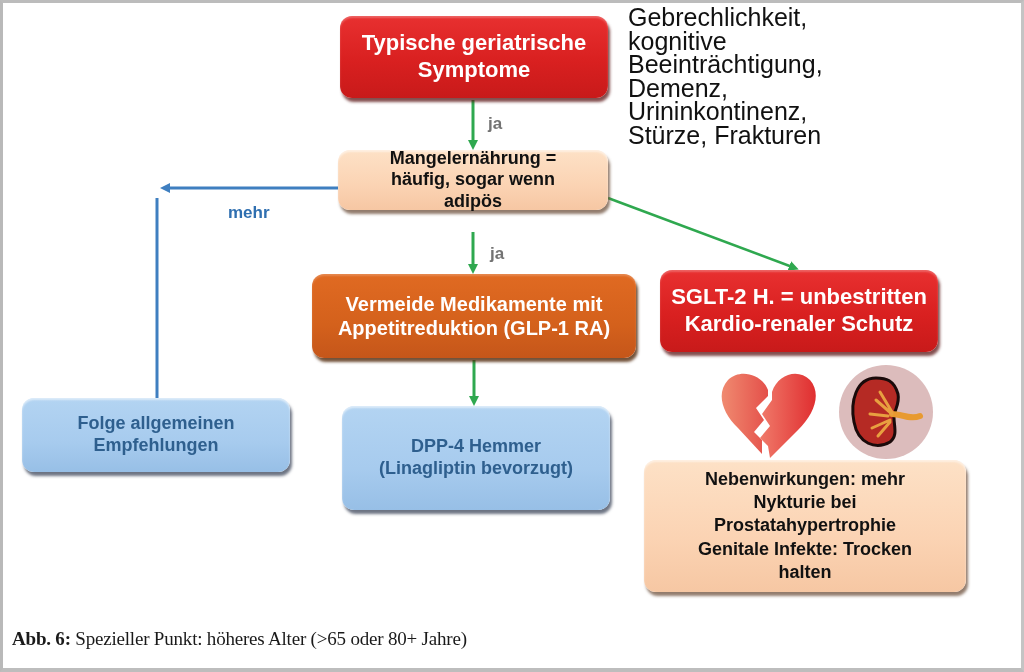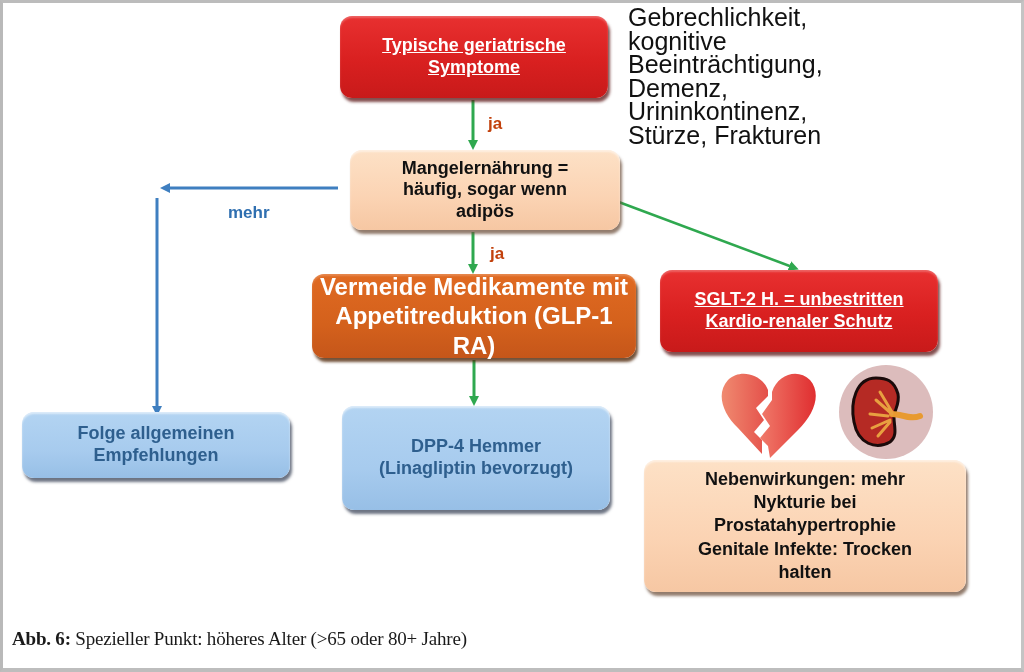--- a/index.html
+++ b/index.html
@@ -3,32 +3,32 @@
 <meta charset="utf-8">
 <style>
   html, body { margin:0; padding:0; }
   body { width:1024px; height:672px; background:#ffffff; position:relative; overflow:hidden;
          font-family:"Liberation Sans", sans-serif; }
   .frame { position:absolute; left:0; top:0; width:1024px; height:672px; box-sizing:border-box;
            border-left:3px solid #b9b9b9; border-top:3px solid #bcbcbc; border-right:3px solid #c4c4c4;
            border-bottom:4px solid #bdbdbd; }
   .box { position:absolute; box-sizing:border-box; border-radius:12px; display:flex; align-items:center;
          justify-content:center; text-align:center; font-weight:bold; line-height:1.22; }
-  .red { background:linear-gradient(#e83030, #d92020 55%, #c81a1a); color:#ffffff; font-size:18px;
-         box-shadow: 2px 4px 3px rgba(90,20,20,0.75), inset 0 2px 2px rgba(255,255,255,0.25); text-decoration: underline; }
+  .red { background:linear-gradient(#e83030, #d92020 55%, #c81a1a); color:#ffffff; font-size:22px;
+         box-shadow: 2px 4px 3px rgba(90,20,20,0.75), inset 0 2px 2px rgba(255,255,255,0.25); }
   .peach { background:linear-gradient(#fde1c6, #fbd3b3 60%, #f6c7a3); color:#111111; font-size:18px;
            box-shadow: 2px 4px 3px rgba(110,80,60,0.75), inset 0 2px 2px rgba(255,255,255,0.5); }
-  .orange { background:linear-gradient(#e06a22, #d4611c 60%, #c5561a); color:#ffffff; font-size:24px;
+  .orange { background:linear-gradient(#e06a22, #d4611c 60%, #c5561a); color:#ffffff; font-size:20px;
             box-shadow: 2px 4px 3px rgba(80,40,10,0.8), inset 0 2px 2px rgba(255,255,255,0.2); }
   .blue { background:linear-gradient(#b3d4f2, #a7cbee 60%, #97bfe6); color:#2e5f8e; font-size:18px;
           box-shadow: 2px 4px 3px rgba(60,70,90,0.75), inset 0 2px 2px rgba(255,255,255,0.55); }
   .side-list { position:absolute; left:628px; top:6px; font-size:25px; line-height:23.5px; color:#111;
                white-space:pre-line; }
   .label { position:absolute; font-weight:bold; font-size:17px; }
-  .ja { color:#c2410c; }
+  .ja { color:#737373; }
   .nein { color:#2f6fb0; }
   svg.arrows { position:absolute; left:0; top:0; }
   .caption { position:absolute; left:12px; top:628px; font-size:19px; color:#1a1a1a;
              font-family:Liberation Serif, serif; letter-spacing:-0.2px; }
   .caption .bold { font-weight:bold; }
   .icon-heart { position:absolute; left:718px; top:368px; width:100px; height:90px; }
   .icon-kidney { position:absolute; left:836px; top:364px; width:100px; height:96px; }
 </style>
 </head>
 <body>
@@ -57,21 +57,21 @@
 
 <div class="side-list">Gebrechlichkeit,
 kognitive
 Beeinträchtigung,
 Demenz,
 Urininkontinenz,
 Stürze, Frakturen</div>
 
 <div class="label ja" style="left:488px; top:114px;">ja</div>
 
-<div class="box peach" style="left:338px; top:150px; width:270px; height:80px; white-space:pre-line; line-height:1.2;margin-left:12px;">Mangelernährung =
+<div class="box peach" style="left:338px; top:150px; width:270px; height:60px; white-space:pre-line; line-height:1.2;">Mangelernährung =
 häufig, sogar wenn
 adipös</div>
 
 <div class="label nein" style="left:228px; top:203px;">mehr</div>
 
 <div class="label ja" style="left:490px; top:244px;">ja</div>
 
 <div class="box orange" style="left:312px; top:274px; width:324px; height:84px; white-space:pre-line;">Vermeide Medikamente mit
 Appetitreduktion (GLP-1 RA)</div>
 
@@ -97,21 +97,21 @@
 
 <div class="icon-kidney">
   <svg width="100" height="96" viewBox="0 0 100 96">
     <circle cx="50" cy="48" r="47" fill="#dcbcbc"></circle>
     <path d="M40,14 C20,14 14,38 18,58 C22,80 40,86 54,78 C62,72 58,62 58,54 C58,46 64,40 62,30 C58,16 50,14 40,14 Z" fill="#b52a24" stroke="#1a0a0a" stroke-width="3"></path>
     <path d="M56,50 C66,50 74,56 84,52" stroke="#e89a30" stroke-width="6" fill="none" stroke-linecap="round"></path>
     <path d="M56,50 L40,36 M52,52 L34,50 M54,56 L36,64 M56,48 L44,28 M54,58 L42,72" stroke="#e8a040" stroke-width="3" fill="none" stroke-linecap="round"></path>
   </svg>
 </div>
 
-<div class="box blue" style="left:22px; top:412px; width:268px; height:66px; white-space:pre-line;">Folge allgemeinen
+<div class="box blue" style="left:22px; top:398px; width:268px; height:74px; white-space:pre-line;">Folge allgemeinen
 Empfehlungen</div>
 
 <div class="box blue" style="left:342px; top:406px; width:268px; height:104px; white-space:pre-line;">DPP-4 Hemmer
 (Linagliptin bevorzugt)</div>
 
 <div class="box peach" style="left:644px; top:460px; width:322px; height:132px; white-space:pre-line; line-height:1.3;">Nebenwirkungen: mehr
 Nykturie bei
 Prostatahypertrophie
 Genitale Infekte: Trocken
 halten</div>

